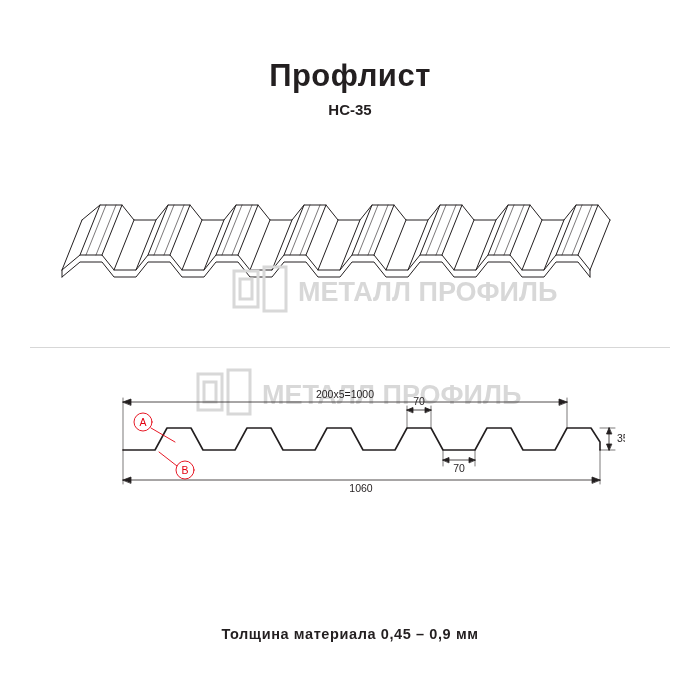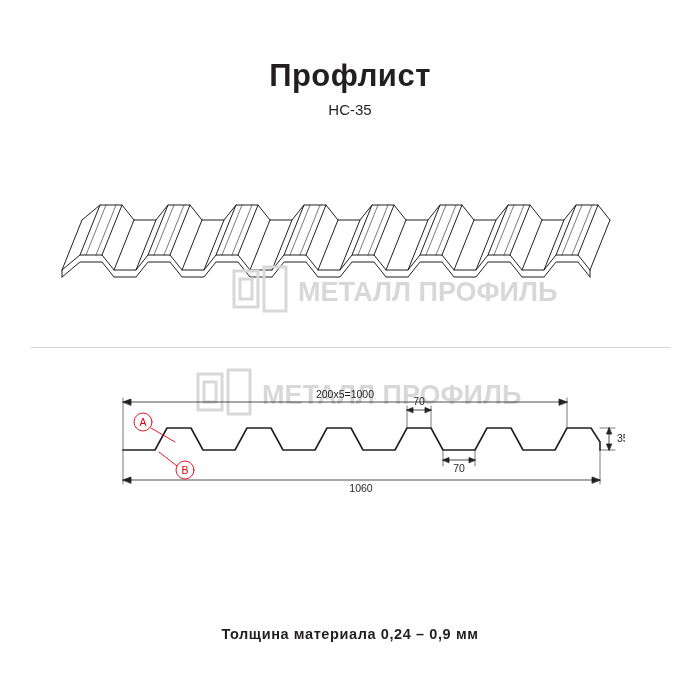--- a/index.html
+++ b/index.html
@@ -30,21 +30,21 @@
     letter-spacing: 0.5px;
     color: #231f20;
   }
   .subtitle {
     position: absolute;
     top: 101px;
     left: 0;
     right: 0;
     text-align: center;
     font-size: 15px;
-    font-weight: normal;
+    font-weight: bold;
     color: #231f20;
   }
   .divider {
     position: absolute;
     left: 30px;
     right: 30px;
     top: 347px;
     height: 1px;
     background: #d7d7d7;
   }
@@ -235,14 +235,14 @@
       <text x="48" y="46" font-size="10.5" fill="#e3000f" stroke="none" text-anchor="middle">A</text>
 
       <g stroke="#e3000f" stroke-width="0.9">
         <circle cx="90" cy="90" r="9" fill="none"></circle>
         <path d="M82,86 L64,72"></path>
       </g>
       <text x="90" y="94" font-size="10.5" fill="#e3000f" stroke="none" text-anchor="middle">B</text>
     </svg>
   </div>
 
-  <div class="footnote">Толщина материала 0,24 – 0,9 мм</div>
+  <div class="footnote">Толщина материала 0,45 – 0,9 мм</div>
 </div>
 
 </body></html>

